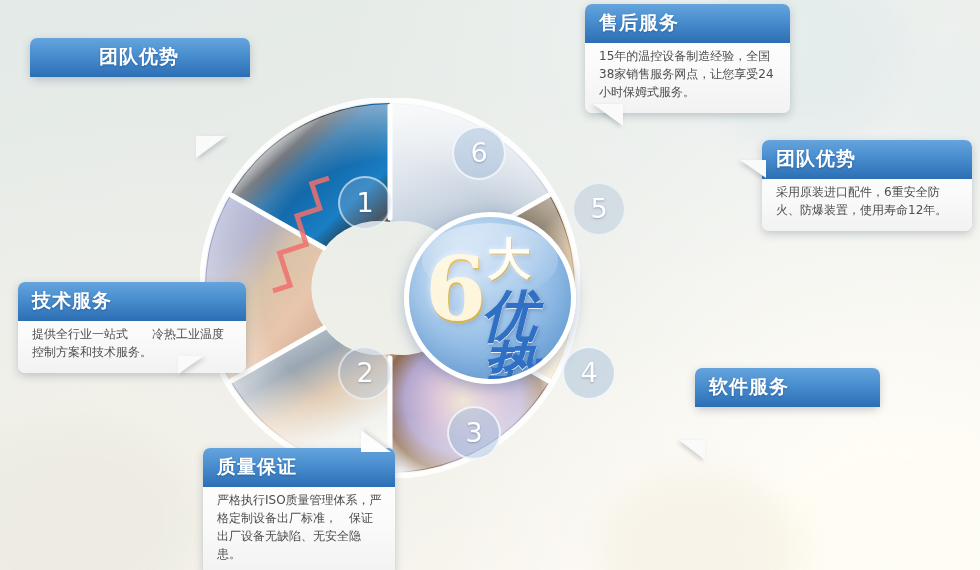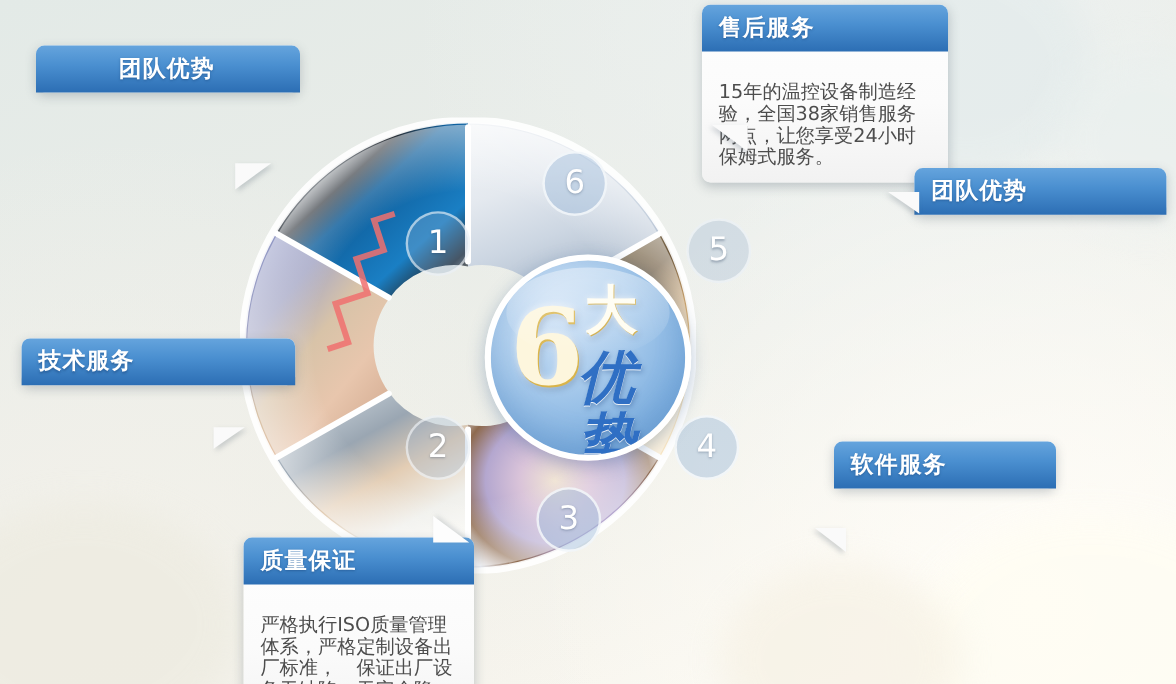--- a/index.html
+++ b/index.html
@@ -76,21 +76,21 @@
   .hubDa {
     position: absolute; left: 78px; top: 20px;
     font-size: 44px; line-height: 44px;
     font-weight: bold;
     font-family: "DejaVu Sans", "Liberation Sans", sans-serif;
     color: #fffdf0;
     text-shadow: 1px 1px 0 #cfa93f, 0 0 5px rgba(255,255,255,.85), 2px 3px 5px rgba(40,70,110,.3);
   }
   .hubYS {
     position: absolute; left: 72px; top: 72px;
-    font-size: 48px; line-height: 52px;
+    font-size: 56px; line-height: 52px;
     font-weight: bold;
     font-style: italic;
     font-family: "DejaVu Serif", "Liberation Serif", serif;
     color: #2f6fc4;
     letter-spacing: -2px;
     text-shadow: 0 1px 0 rgba(255,255,255,.85), 1px 2px 4px rgba(30,70,130,.35);
   }
 
   
   .callout {
@@ -107,23 +107,23 @@
     color: #ffffff;
     font-size: 19px;
     font-weight: bold;
     letter-spacing: 1px;
     padding: 6px 16px 7px 14px;
     text-shadow: 0 1px 2px rgba(20,60,110,.45);
     font-family: "DejaVu Sans", "Liberation Sans", sans-serif;
   }
   .callout .bd {
     color: #4d4d4d;
-    font-size: 16px;
+    font-size: 12px;
     line-height: 18px;
-    padding: 25px 12px 12px 14px;
+    padding: 4px 12px 12px 14px;
     font-family: "DejaVu Sans", "Liberation Sans", sans-serif;
   }
   
   .tail {
     position: absolute;
     width: 0; height: 0;
     z-index: 29;
   }
   .tail-br { 
     border-left: 30px solid #fafafa;
@@ -274,32 +274,34 @@
   </div>
 
   <div class="callout" id="c_after">
     <div class="hd">售后服务</div>
     <div class="bd">15年的温控设备制造经验，全国38家销售服务网点，让您享受24小时保姆式服务。</div>
     <div class="tail tail-bl" style="left:8px;top:100px;"></div>
   </div>
 
   <div class="callout" id="c_hardware">
     <div class="hd">团队优势</div>
+    <div class="bd">采用原装进口配件，6重安全防火、防爆装置，使用寿命12年。</div>
     <div class="tail tail-bl" style="left:-22px;top:20px;border-right-width:26px;border-bottom-width:18px;"></div>
   </div>
 
   <div class="callout" id="c_software">
     <div class="hd">软件服务</div>
     <div class="tail tail-bl" style="left:-16px;top:72px;border-right-width:26px;border-bottom-width:20px;"></div>
   </div>
 
   <div class="callout" id="c_quality">
     <div class="hd">质量保证</div>
     <div class="bd">严格执行ISO质量管理体系，严格定制设备出厂标准，　保证出厂设备无缺陷、无安全隐患。</div>
     <div class="tail tail-tr" style="left:158px;top:-18px;"></div>
   </div>
 
   <div class="callout" id="c_tech">
     <div class="hd">技术服务</div>
+    <div class="bd">提供全行业一站式　　冷热工业温度控制方案和技术服务。</div>
     <div class="tail tail-br" style="left:160px;top:74px;border-left-width:26px;border-bottom-width:18px;"></div>
   </div>
 
 </div>
 
 </body></html>

